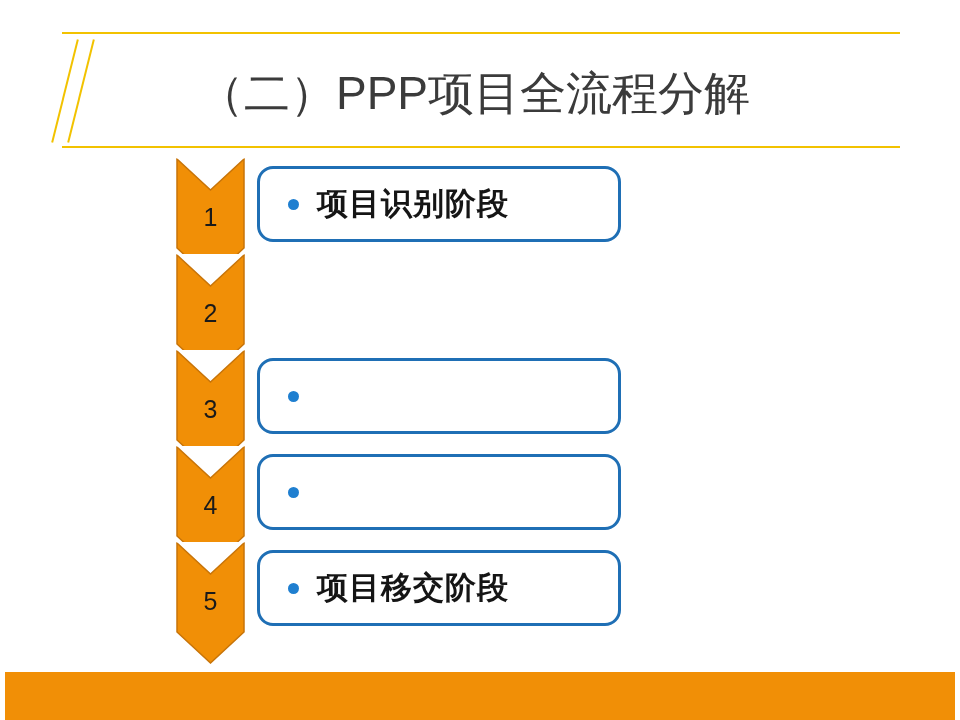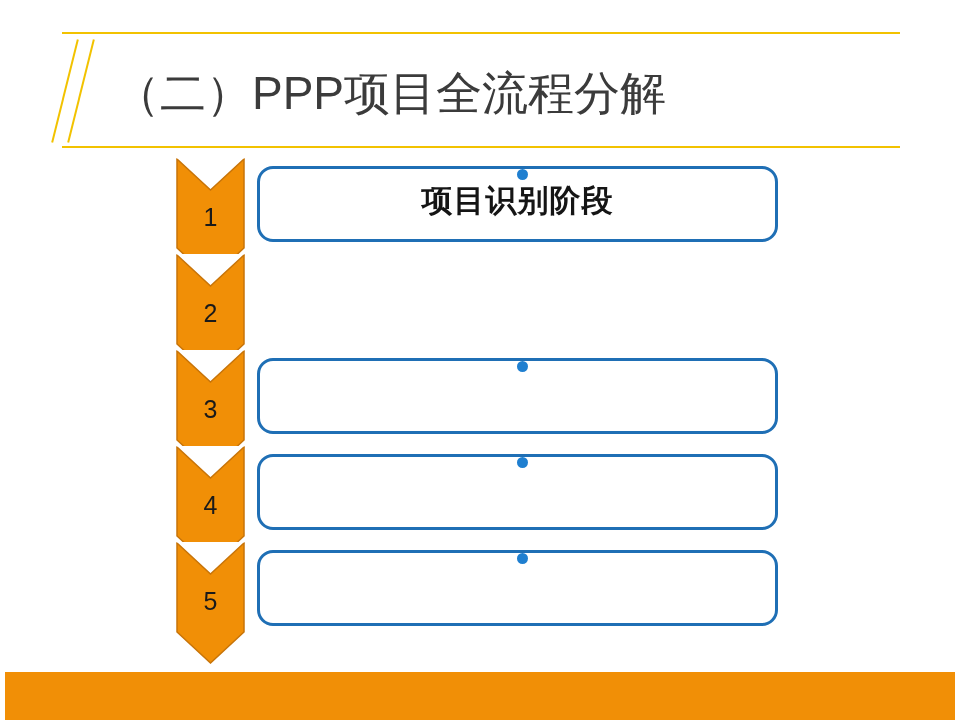--- a/index.html
+++ b/index.html
@@ -52,20 +52,21 @@
     position: absolute;
     left: 114px;
     top: 56px;
     width: 720px;
     height: 74px;
     line-height: 74px;
     font-size: 46px;
     color: #3B3B3B;
     white-space: nowrap;
     letter-spacing: 0px;
+    text-align: center;
   }
 
   
   .flow {
     position: absolute;
     left: 0;
     top: 158px;
     width: 960px;
     height: 510px;
   }
@@ -99,29 +100,28 @@
     font-size: 25px;
     color: #1A1A1A;
     line-height: 30px;
   }
 
   
   .stage-box {
     position: absolute;
     left: 257px;
     top: 8px;
-    width: 521px;
+    width: 364px;
     height: 76px;
     box-sizing: border-box;
     border: 3px solid #1F6FB5;
     border-radius: 16px;
     background: transparent;
     display: flex;
     align-items: center;
-    flex-direction: column;
   }
   .bullet {
     width: 11px;
     height: 11px;
     border-radius: 50%;
     background: #1F7FD0;
     margin-left: 28px;
     margin-right: 18px;
     flex: 0 0 auto;
   }
@@ -232,20 +232,21 @@
       <div class="chev">
         <svg width="69" height="122" viewBox="0 0 69 122">
           <polygon points="1,1 68,1 68,90 34.5,121 1,90" fill="#F18F06" stroke="#C87408" stroke-width="1.5"></polygon>
           <polygon points="1,1 34.5,32 68,1 68,-14 1,-14" fill="#FFFFFF"></polygon>
           <path d="M1,1 L34.5,32 L68,1" fill="none" stroke="#C87408" stroke-width="1.5"></path>
         </svg>
         <div class="chev-num">5</div>
       </div>
       <div class="stage-box">
         <span class="bullet"></span>
+        <span class="stage-label">项目移交阶段</span>
       </div>
     </div>
 
   </div>
 
   <div class="footer-bar"></div>
 
 </div>
 
 </body></html>

